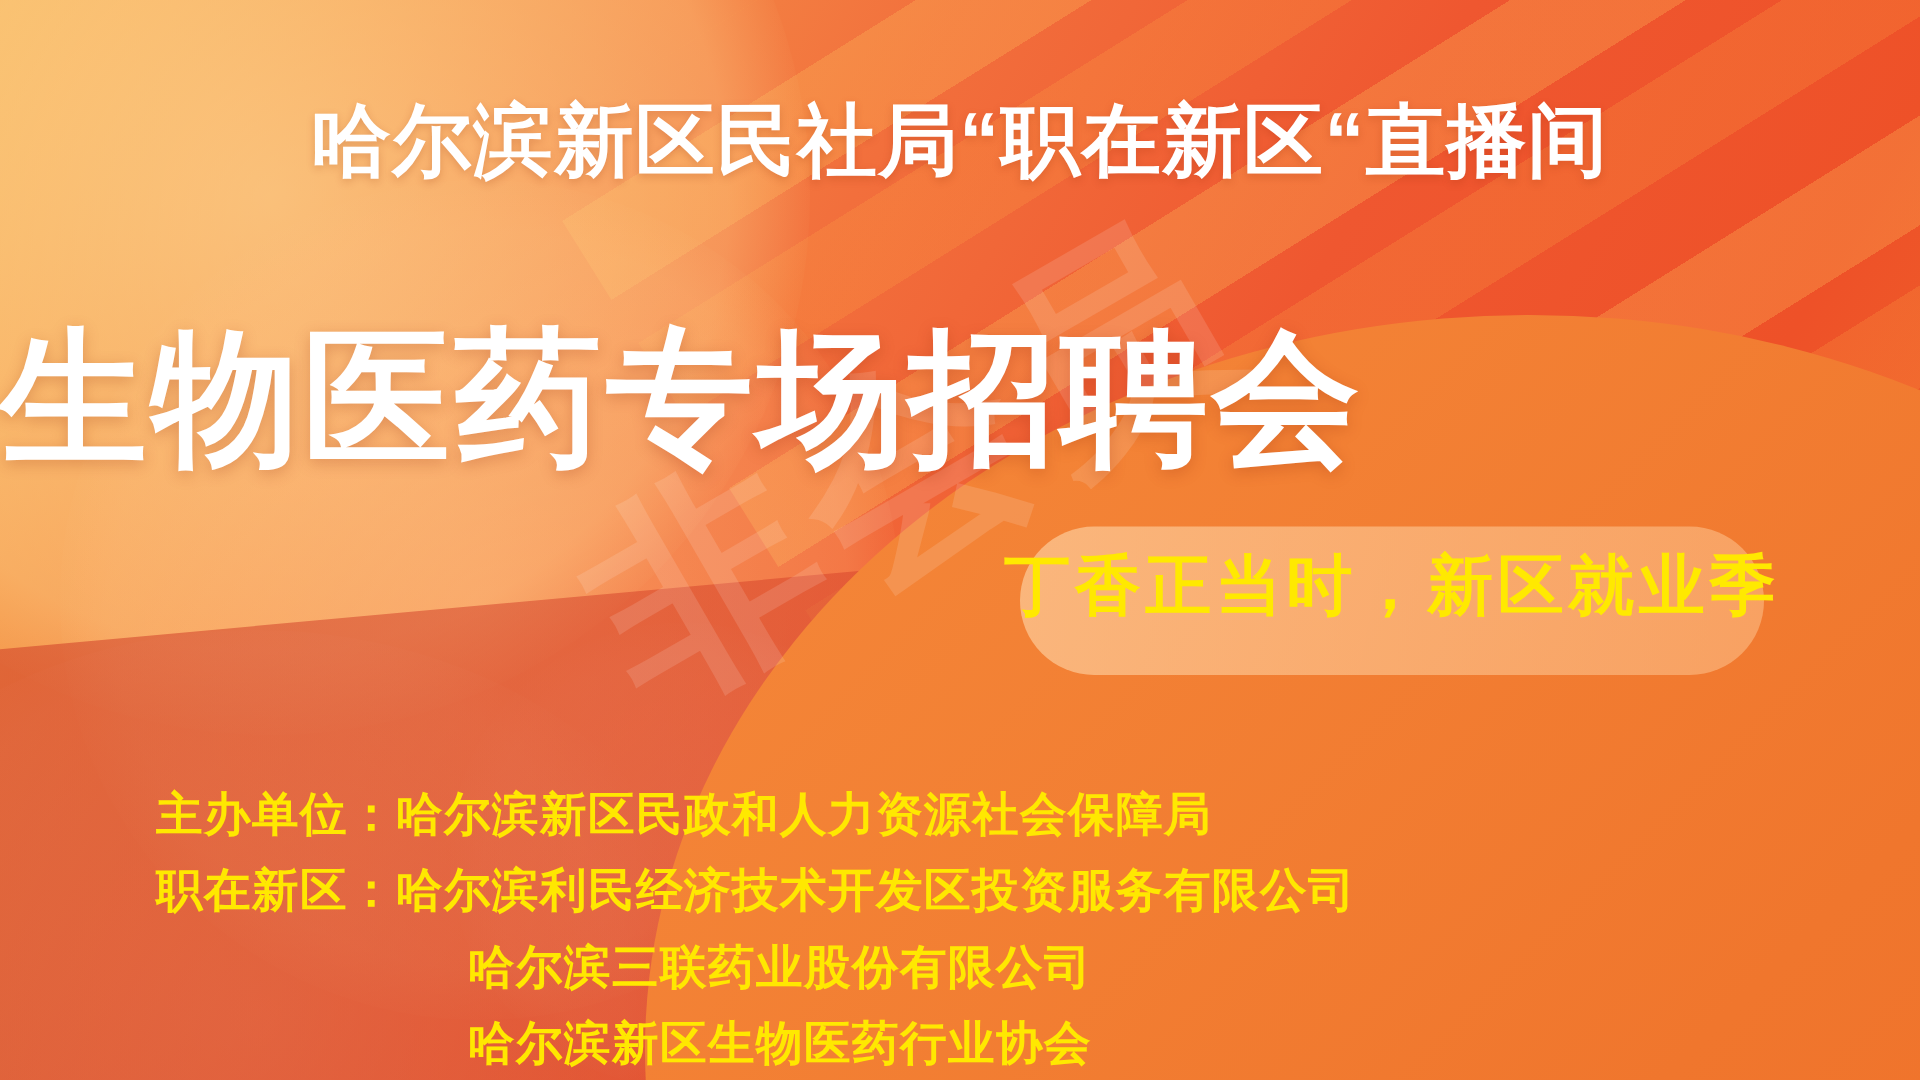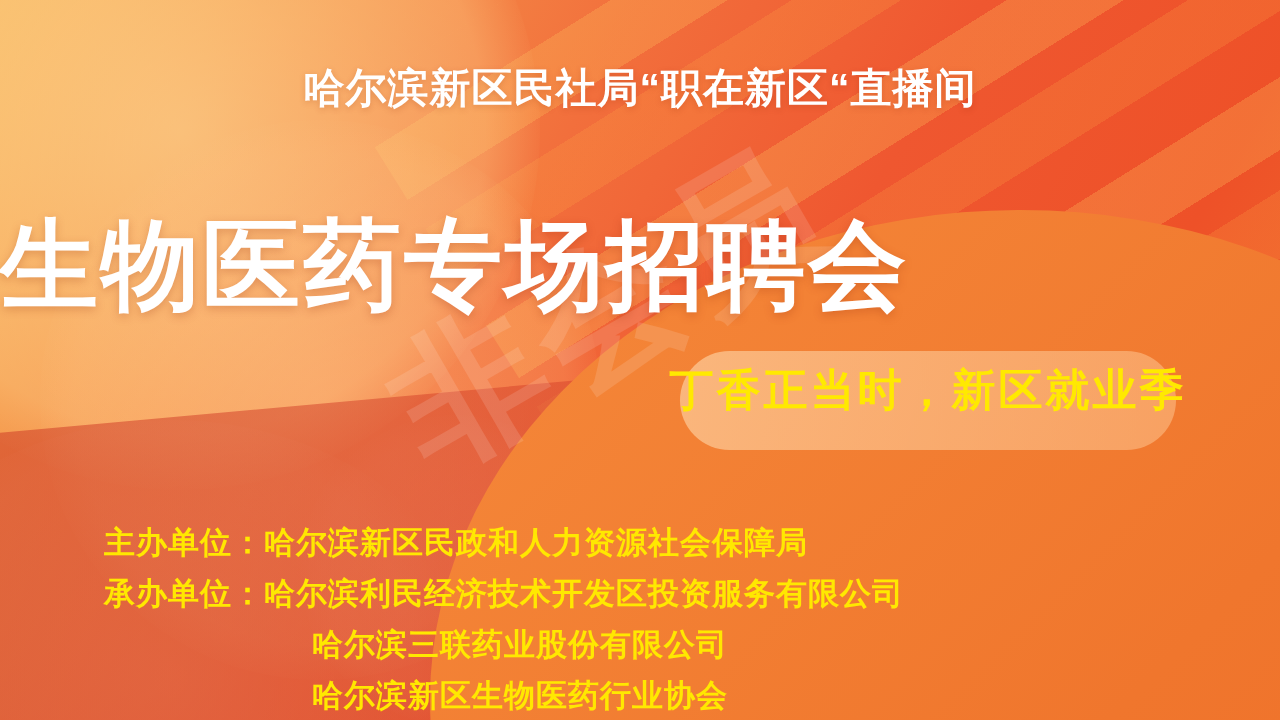--- a/index.html
+++ b/index.html
@@ -142,21 +142,21 @@
 
   
   .content { position: absolute; inset: 0; }
 
   .kicker {
     position: absolute;
     left: 0; right: 0;
     top: 66px;
     text-align: center;
     color: #ffffff;
-    font-size: 41px;
+    font-size: 53px;
     line-height: 1.08;
     font-weight: 700;
     letter-spacing: 1px;
     white-space: nowrap;
     text-shadow: 0 2px 6px rgba(150,40,10,0.22);
   }
 
   .headline {
     position: absolute;
     left: 0; right: 0;
@@ -236,19 +236,19 @@
 
     <div class="kicker">哈尔滨新区民社局“职在新区“直播间</div>
 
     <div class="headline">生物医药专场招聘会</div>
 
     <div class="tagline-pill"></div>
     <div class="tagline-text">丁香正当时，新区就业季</div>
 
     <div class="org-block">
       <div class="org-line">主办单位：哈尔滨新区民政和人力资源社会保障局</div>
-      <div class="org-line">承办单位：哈尔滨利民经济技术开发区投资服务有限公司</div>
+      <div class="org-line">职在新区：哈尔滨利民经济技术开发区投资服务有限公司</div>
       <div class="org-line indented">哈尔滨三联药业股份有限公司</div>
       <div class="org-line indented">哈尔滨新区生物医药行业协会</div>
     </div>
 
   </div>
 </div>
 
 </body></html>

